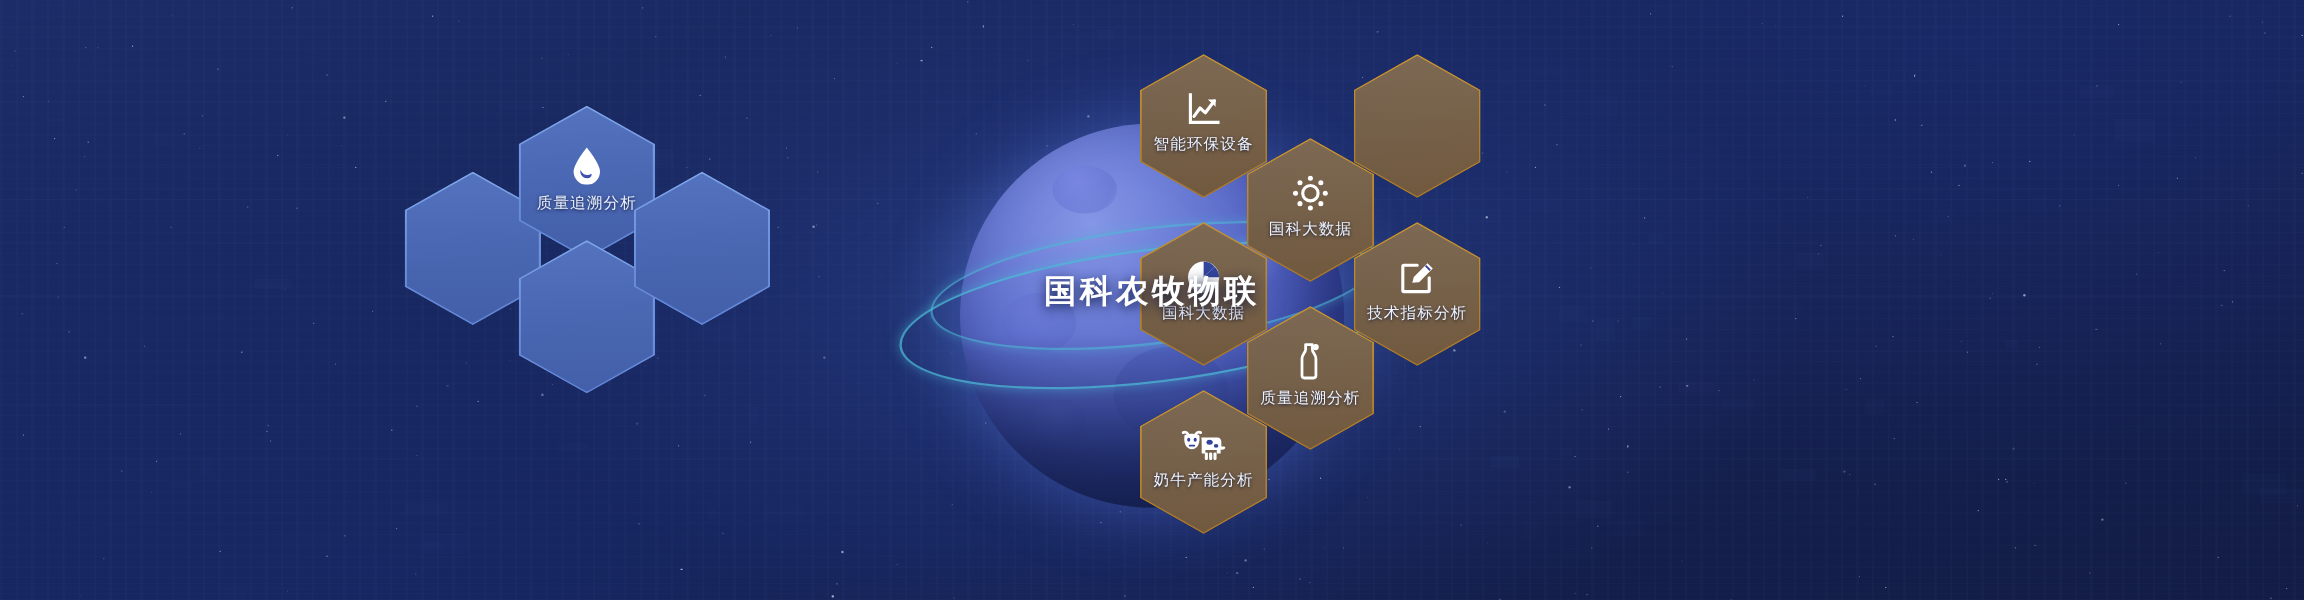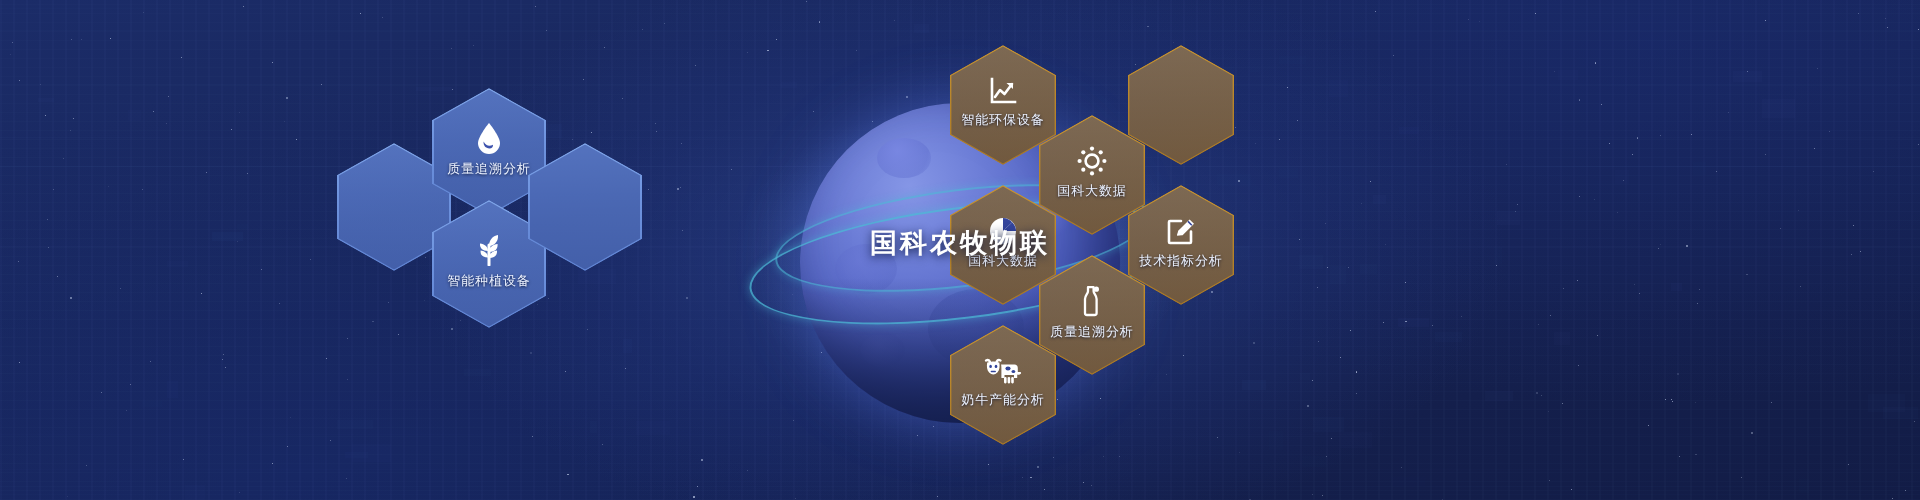--- a/index.html
+++ b/index.html
@@ -523,33 +523,20 @@
         </span>
         <span class="hexlabel">质量追溯分析</span>
       </div>
     </div>
 
     <div class="hex hex-blue" style="--w:114px;--h:128px;left:432px;top:200px;">
       <div class="hexshape">
           <div class="ring"></div>
           <div class="inner"></div>
         </div>
-      <div class="hexcontent">
-        <span class="hexicon">
-          <svg width="30" height="32" viewBox="0 0 30 32">
-            <path d="M15 31 L15 11" stroke="#ffffff" stroke-width="3" stroke-linecap="round"></path>
-            <path d="M15 12 C15 6 18.5 2 24 1 C24.5 7 21 11.5 15 12 Z" fill="#ffffff"></path>
-            <path d="M15 18 C15 13.5 18.8 10.5 23.6 10 C24 15 21 18 15 18 Z" fill="#ffffff"></path>
-            <path d="M15 24 C15 19.8 18.6 17 23 16.6 C23.4 21.2 20.6 24 15 24 Z" fill="#ffffff"></path>
-            <path d="M14 17 C14 12.8 10.4 10 6 9.6 C5.6 14.2 8.4 17 14 17 Z" fill="#ffffff"></path>
-            <path d="M14 23.5 C14 19.6 10.6 17 6.6 16.6 C6.2 20.9 8.8 23.5 14 23.5 Z" fill="#ffffff"></path>
-          </svg>
-        </span>
-        <span class="hexlabel">智能种植设备</span>
-      </div>
     </div>
 
     <div class="hex hex-blue" style="--w:114px;--h:128px;left:528px;top:143px;">
       <div class="hexshape">
           <div class="ring"></div>
           <div class="inner"></div>
         </div>
     </div>
 
   </div>

